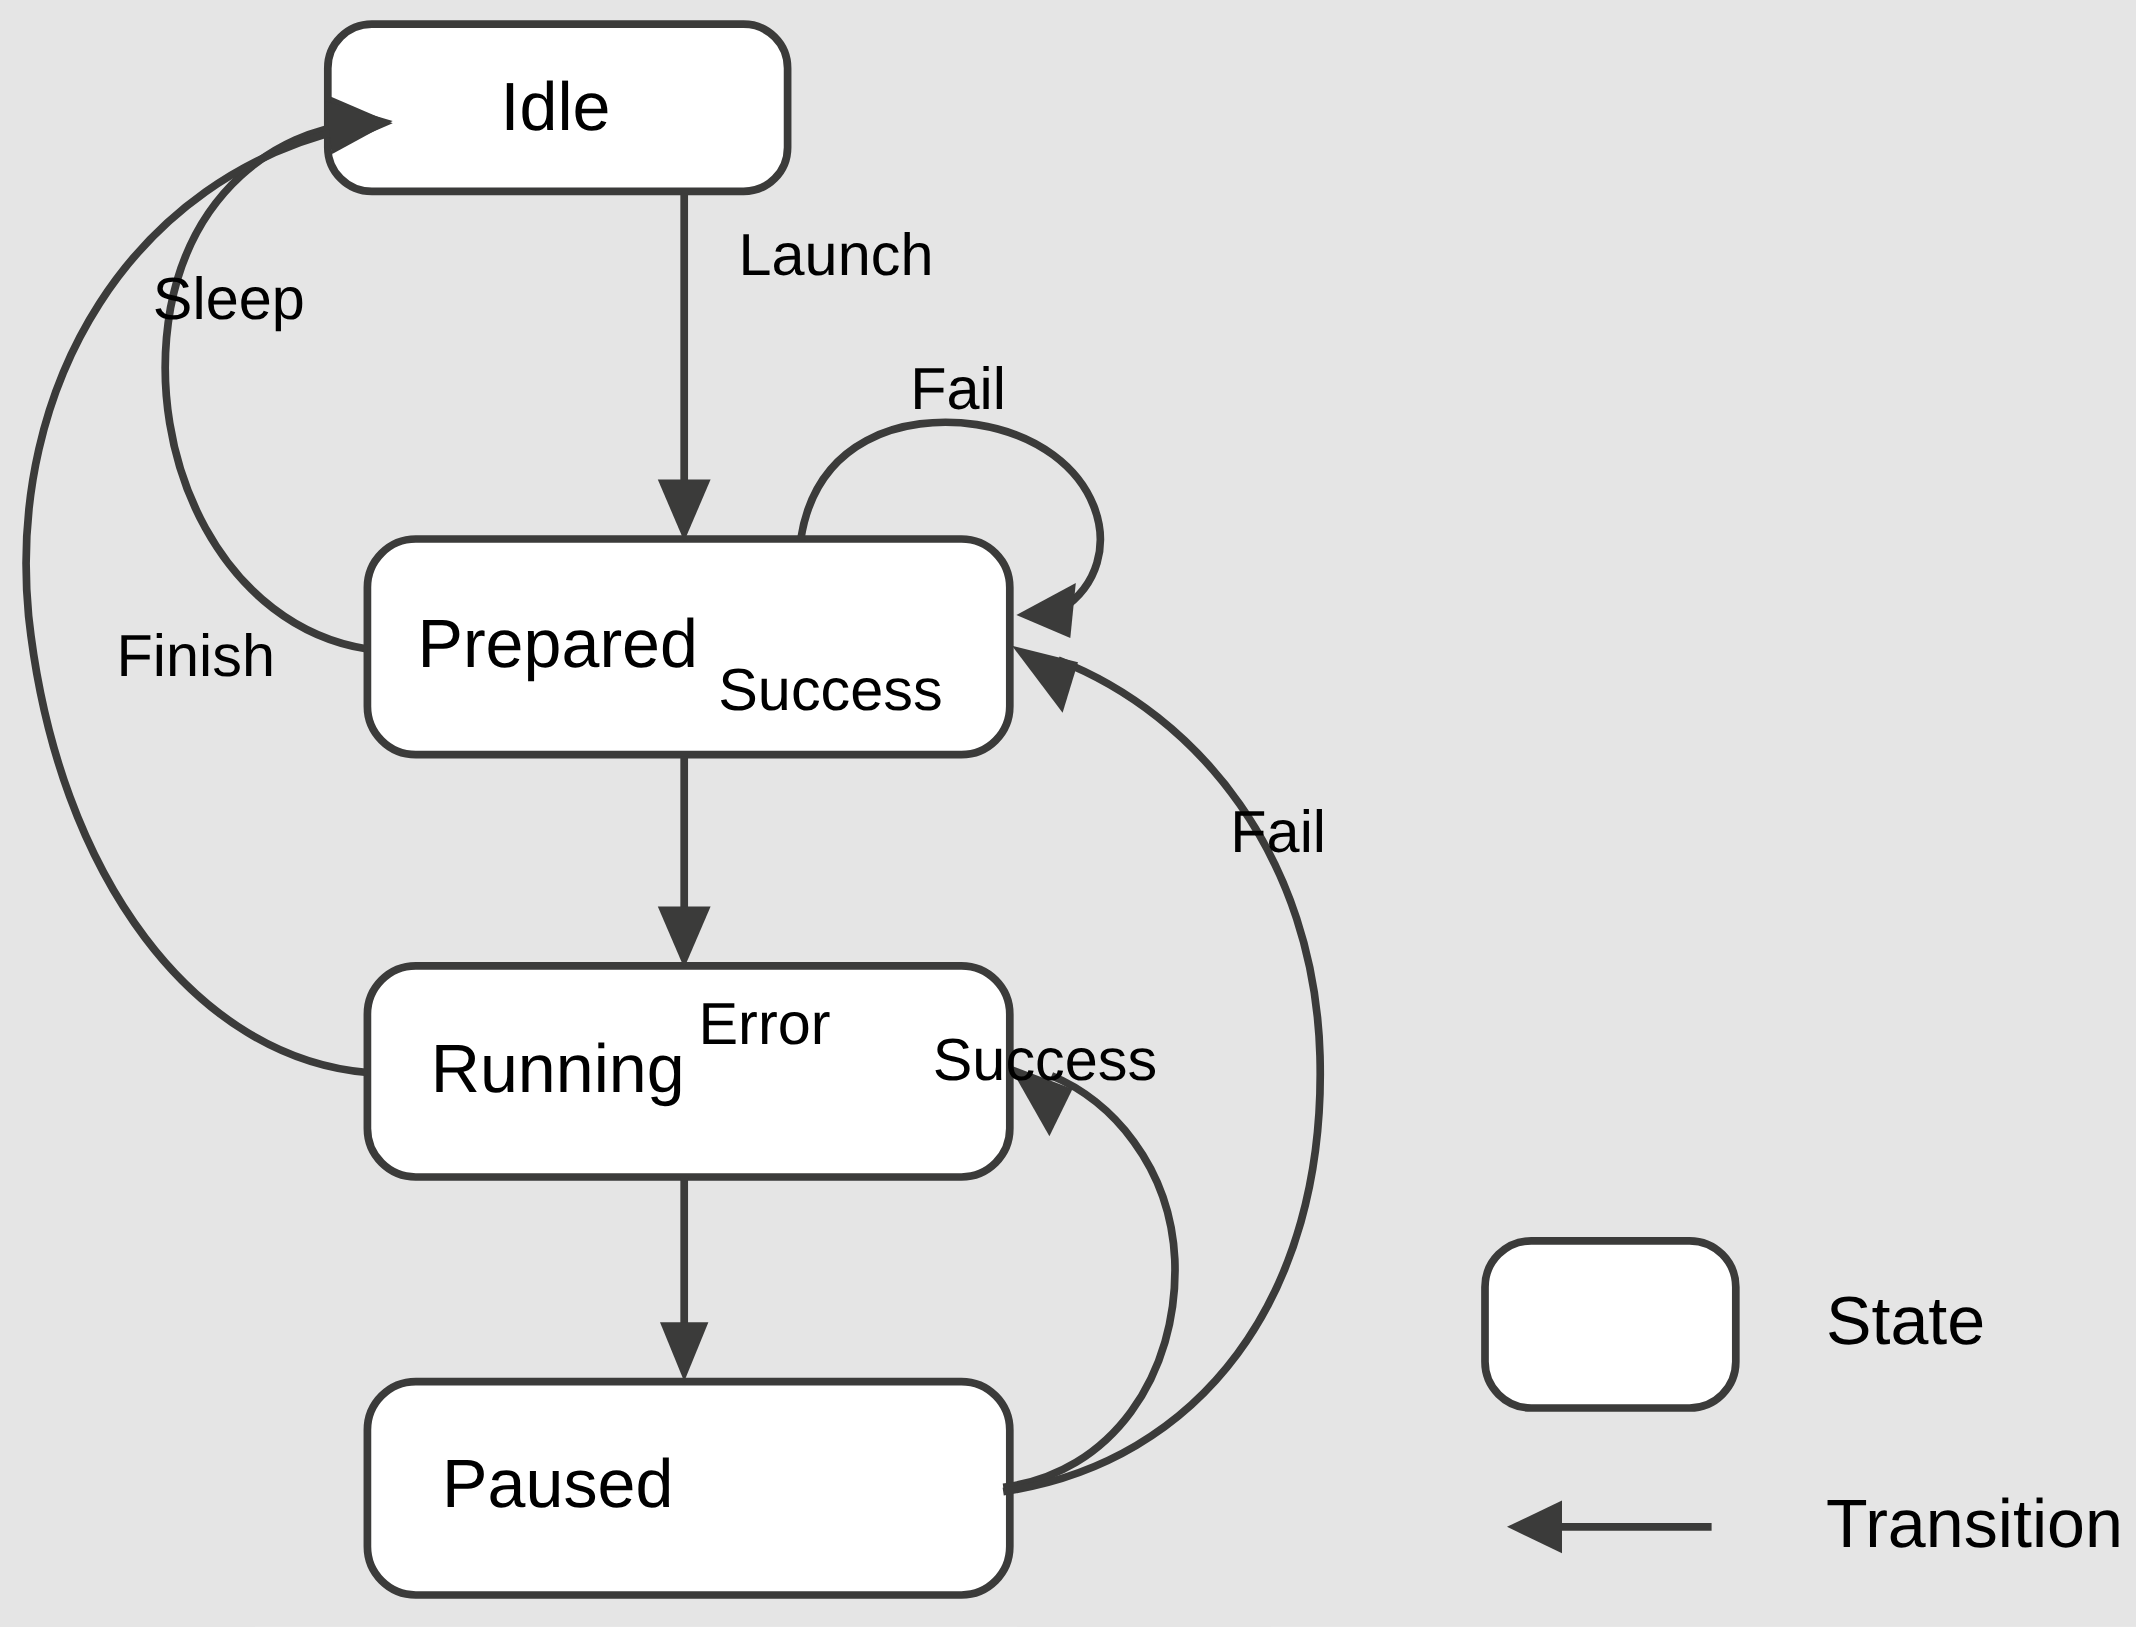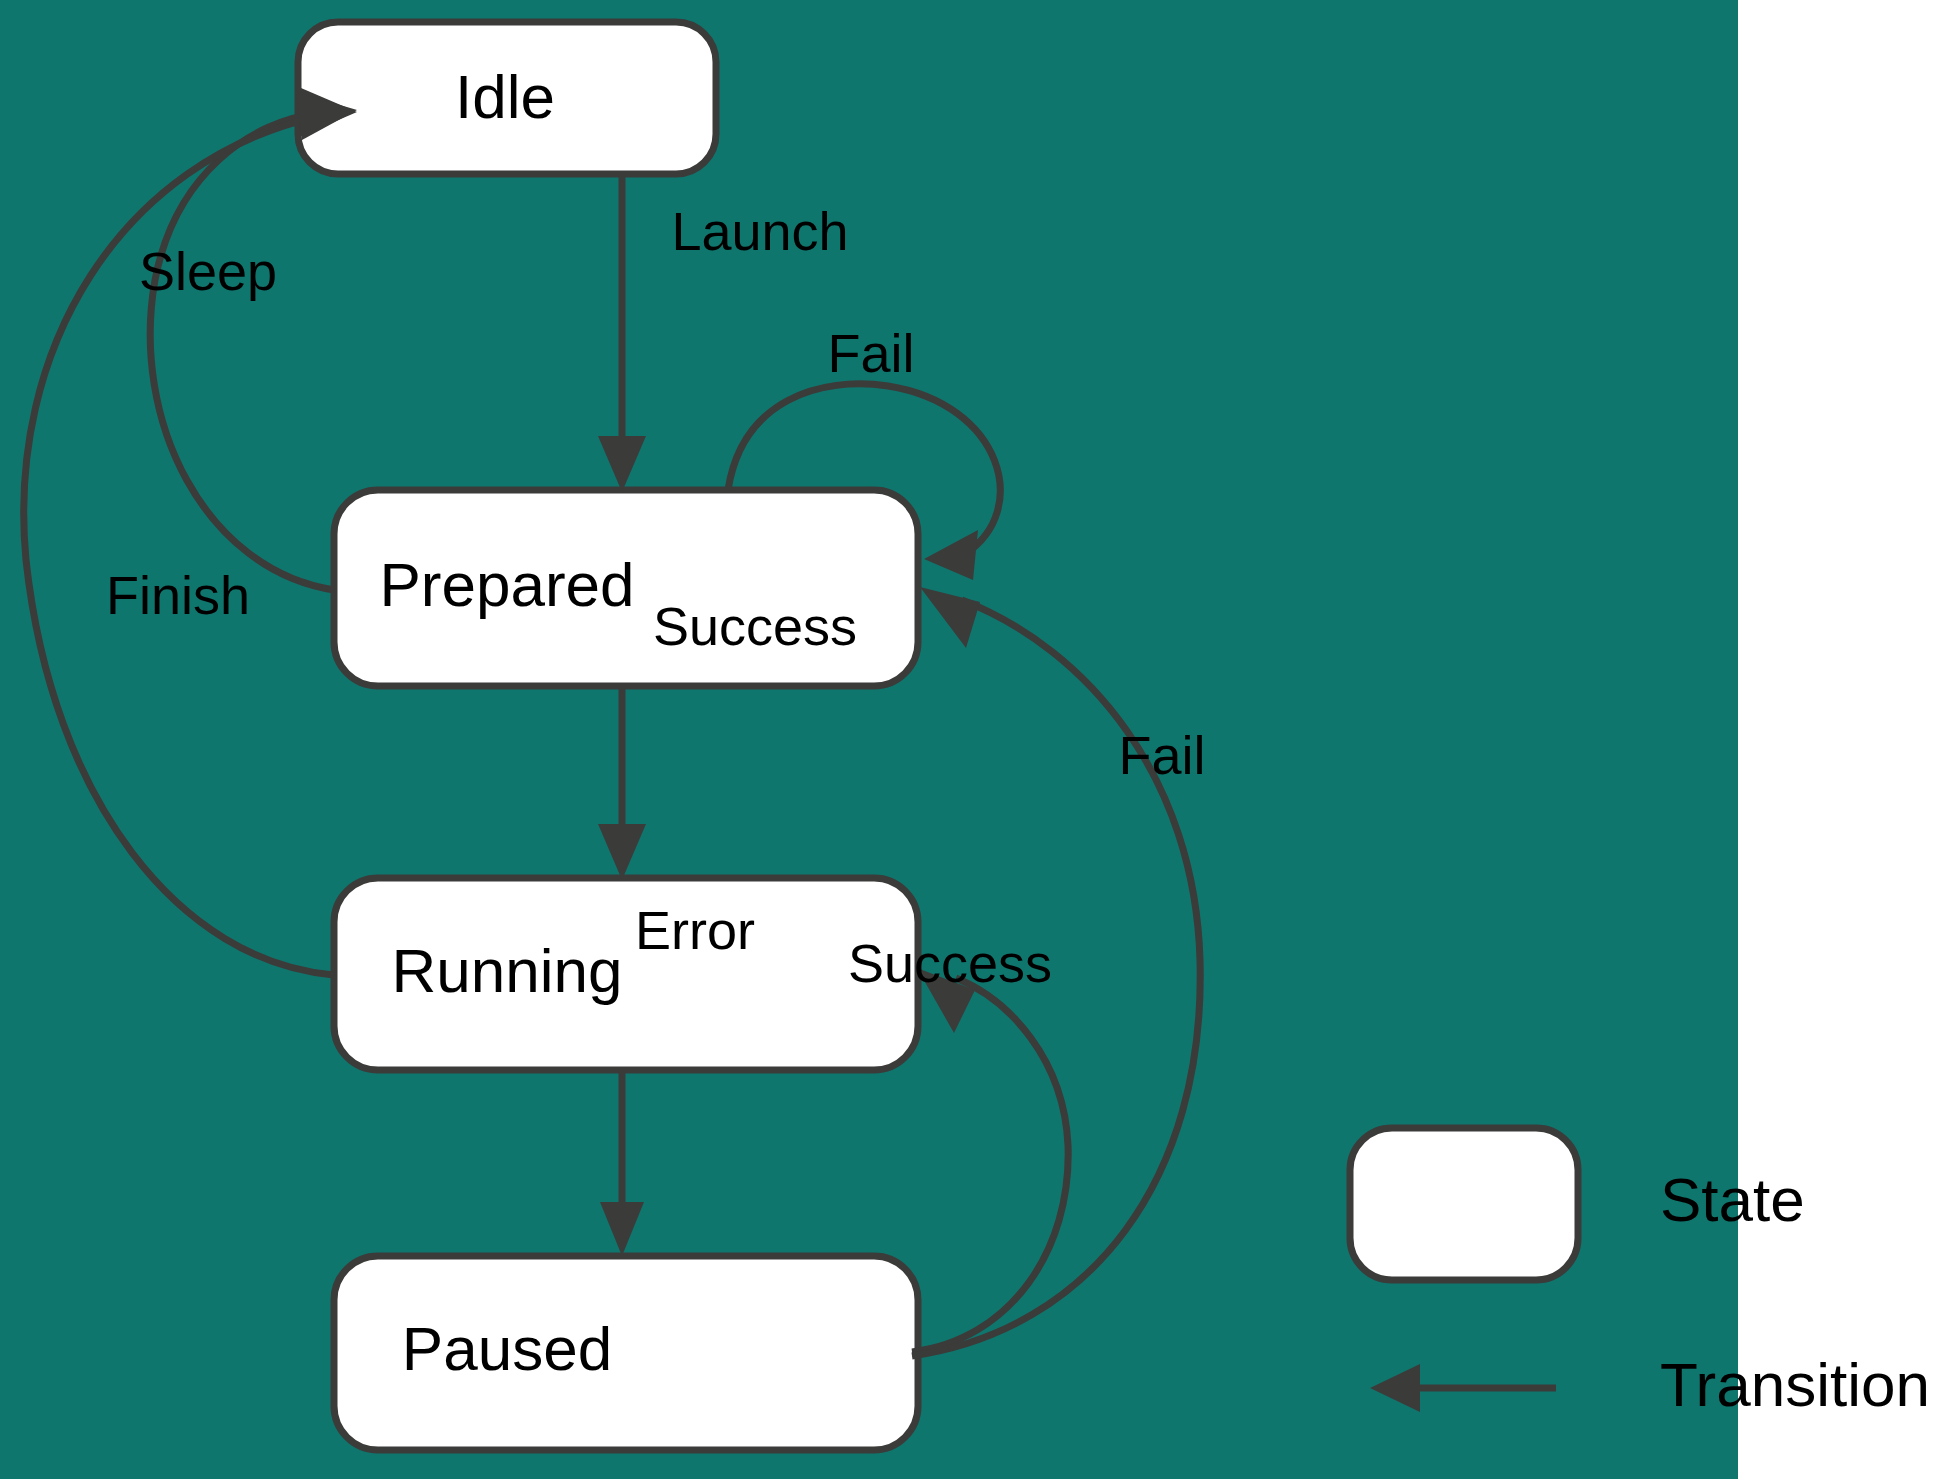--- a/index.html
+++ b/index.html
@@ -9,23 +9,23 @@
     background: #ffffff;
   }
   body {
     width: 1942px;
     height: 1479px;
     font-family: "Liberation Sans", sans-serif;
     overflow: hidden;
   }
   #diagram-root {
     position: relative;
-    width: 1738px;
+    width: 1942px;
     height: 1479px;
-    background: #0f766e;
+    background: #e5e5e5;
   }
   svg#diagram-svg {
     display: block;
     width: 1942px;
     height: 1479px;
   }
   .state-box-shape {
     fill: #ffffff;
     stroke: #3b3b3a;
     stroke-width: 7;

